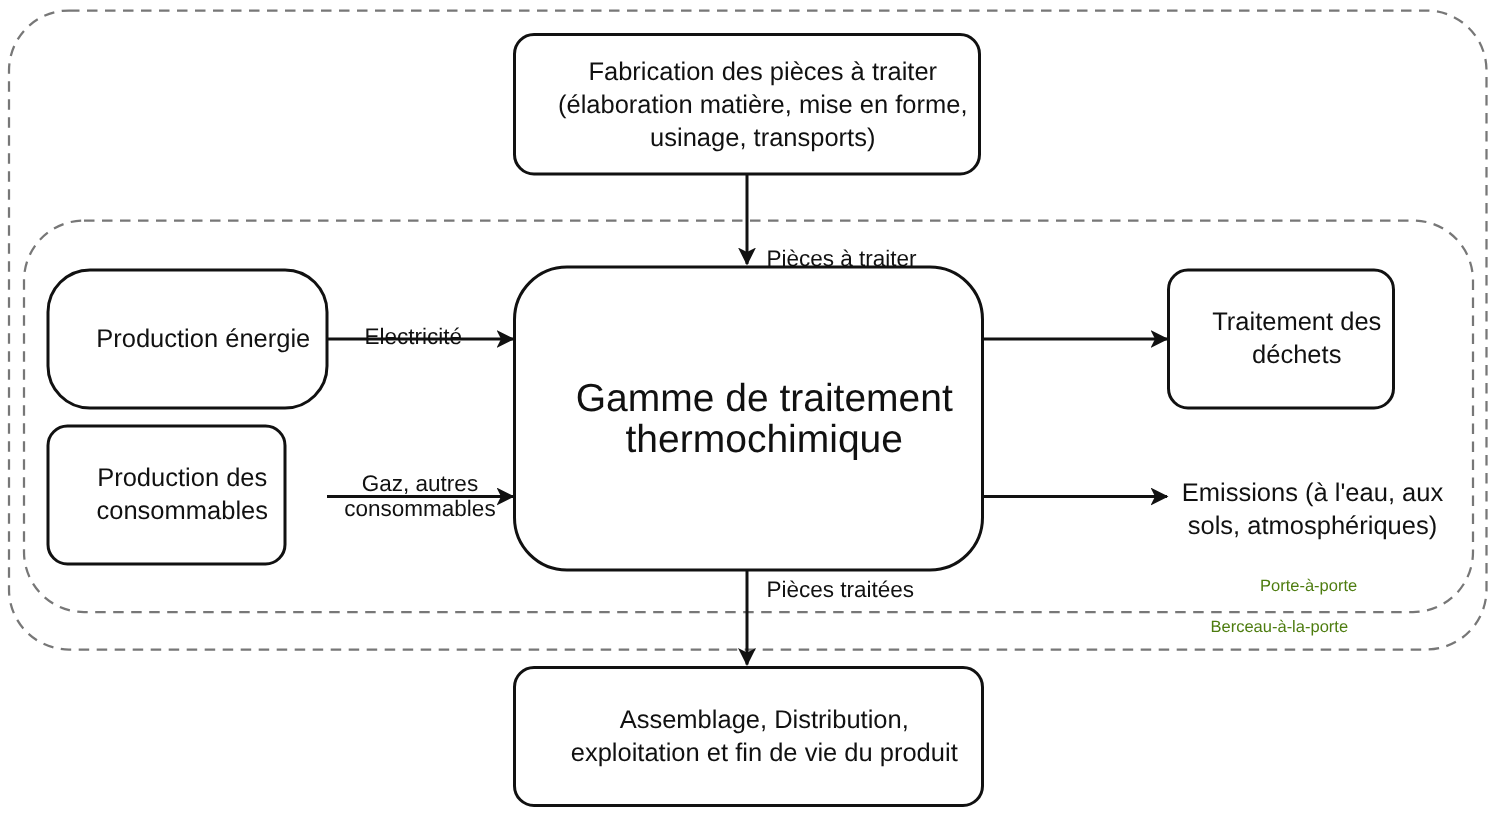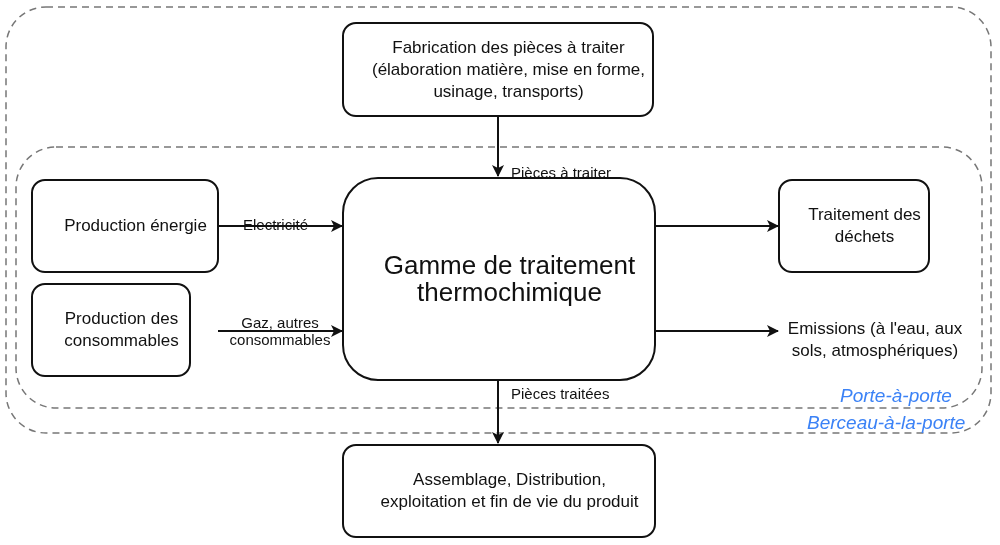--- a/index.html
+++ b/index.html
@@ -5,21 +5,21 @@
     html, body { margin: 0; padding: 0; background: #ffffff; }
     body { width: 1000px; height: 545px; position: relative; overflow: hidden;
            font-family: "Liberation Sans", sans-serif; color: #111; }
     svg.canvas { position: absolute; left: 0; top: 0; }
     .node { position: absolute; box-sizing: border-box; border: 2px solid #111;
             border-radius: 14px; background: #fff; display: flex; align-items: center;
             justify-content: center; text-align: center; font-size: 17px; line-height: 22px; padding-left: 21px; }
     .node.big { border-radius: 36px; font-size: 26px; line-height: 27px; }
     .lbl { position: absolute; font-size: 15px; line-height: 17px; white-space: nowrap; text-align: center; }
     .free { position: absolute; font-size: 17px; line-height: 22px; text-align: center; }
-    .zone-lbl { position: absolute; font-size: 19px; font-style: italic; color: #3b82f6; white-space: nowrap; }
+    .zone-lbl { position: absolute; font-size: 11px; color: #4d7c0f; white-space: nowrap; }
     .ml { white-space: pre-line; }
   </style>
 </head>
 <body>
 
 <svg class="canvas" width="1000" height="545" viewBox="0 0 1000 545">
   <defs>
     <marker id="arr" viewBox="0 0 12 12" refX="11" refY="6" markerWidth="12" markerHeight="12" orient="auto" markerUnits="userSpaceOnUse">
       <path d="M0,0 L12,6 L0,12 L3,6 Z" fill="#111"></path>
     </marker>
@@ -32,21 +32,21 @@
   <line x1="218" y1="331" x2="342" y2="331" stroke="#111" stroke-width="2" marker-end="url(#arr)"></line>
   <line x1="655" y1="226" x2="778" y2="226" stroke="#111" stroke-width="2" marker-end="url(#arr)"></line>
   <line x1="655" y1="331" x2="778" y2="331" stroke="#111" stroke-width="2" marker-end="url(#arr)"></line>
   <line x1="498" y1="380" x2="498" y2="443" stroke="#111" stroke-width="2" marker-end="url(#arr)"></line>
 </svg>
 
 <div class="node ml" style="left:342px; top:22px; width:312px; height:95px;">Fabrication des pièces à traiter
 (élaboration matière, mise en forme,
 usinage, transports)</div>
 
-<div class="node" style="left:31px; top:179px; width:188px; height:94px;">Production énergie</div>
+<div class="node" style="left:31px; top:179px; width:188px; height:94px;border-radius:29px;">Production énergie</div>
 
 <div class="node ml" style="left:31px; top:283px; width:160px; height:94px;">Production des
 consommables</div>
 
 <div class="node big ml" style="left:342px; top:177px; width:314px; height:204px;">Gamme de traitement
 thermochimique</div>
 
 <div class="node ml" style="left:778px; top:179px; width:152px; height:94px;">Traitement des
 déchets</div>
 

